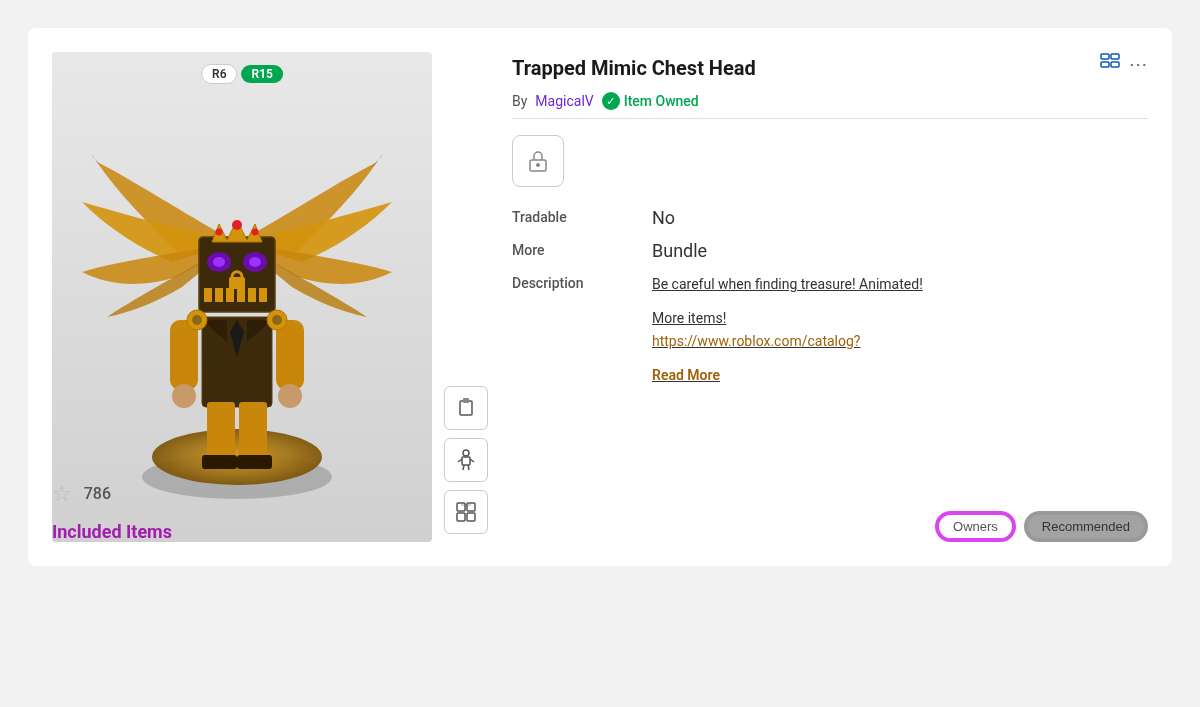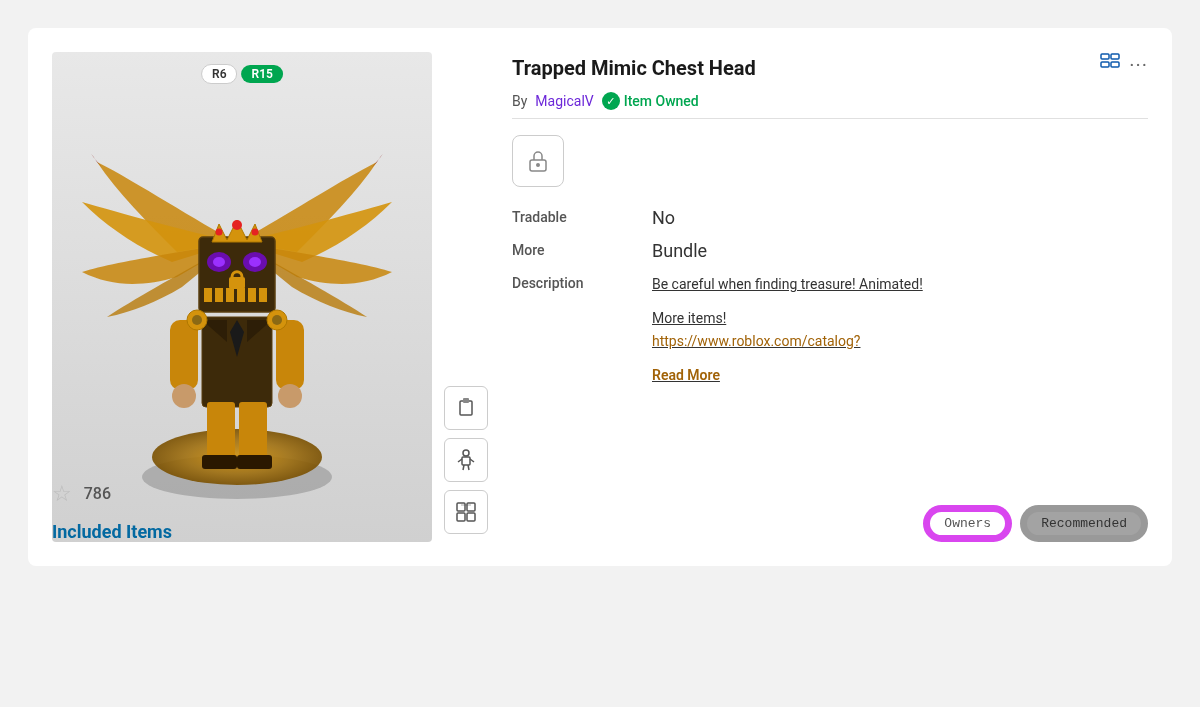--- a/index.html
+++ b/index.html
@@ -257,40 +257,39 @@
 
     .fav-count {
       color: #555;
       font-size: 16px;
       font-weight: 500;
     }
 
     .included-title {
       font-size: 18px;
       font-weight: 700;
-      color: #0369a1;
+      color: #a21caf;
     }
 
     .bottom-tabs {
       position: absolute;
       bottom: 24px;
       right: 24px;
       display: flex;
       gap: 8px;
     }
 
     .tab-pill {
-      border: 7px solid #d946ef;
+      border: 4px solid #d946ef;
       border-radius: 20px;
       padding: 4px 14px;
       font-size: 13px;
       color: #555;
       cursor: pointer;
       background: #fff;
-      font-family: Liberation Mono, monospace;
     }
 
     .tab-pill.active {
       background: #a3a3a3;
       border-color: #999;
       color: #333;
     }
 
     
     .character-svg {

